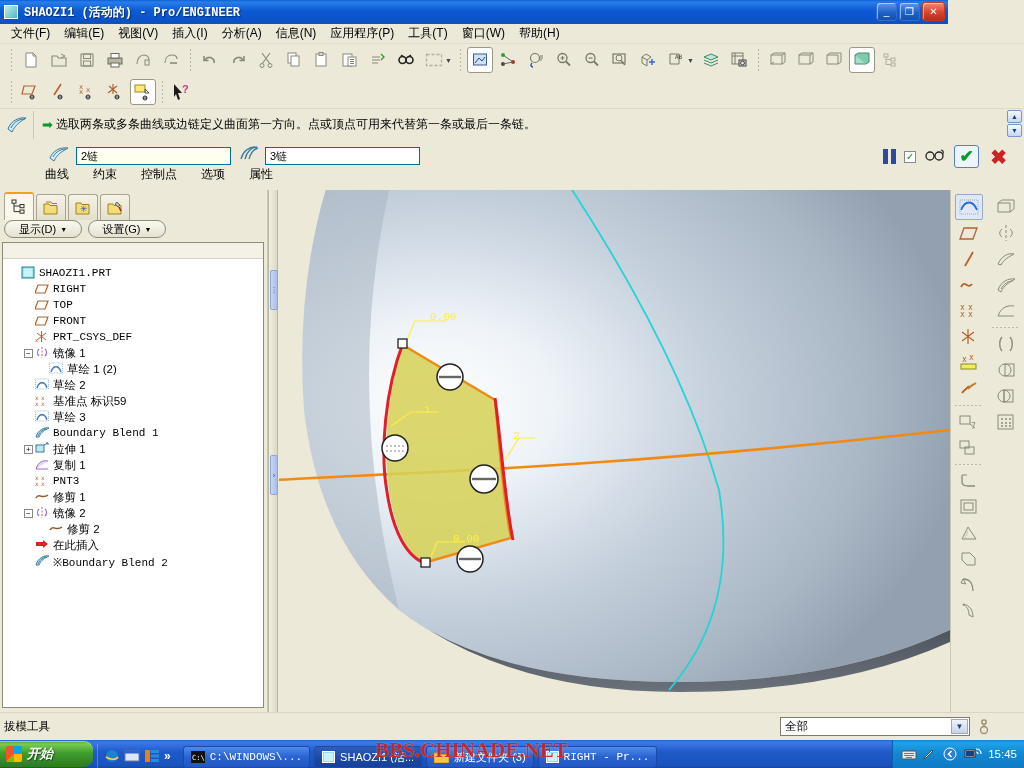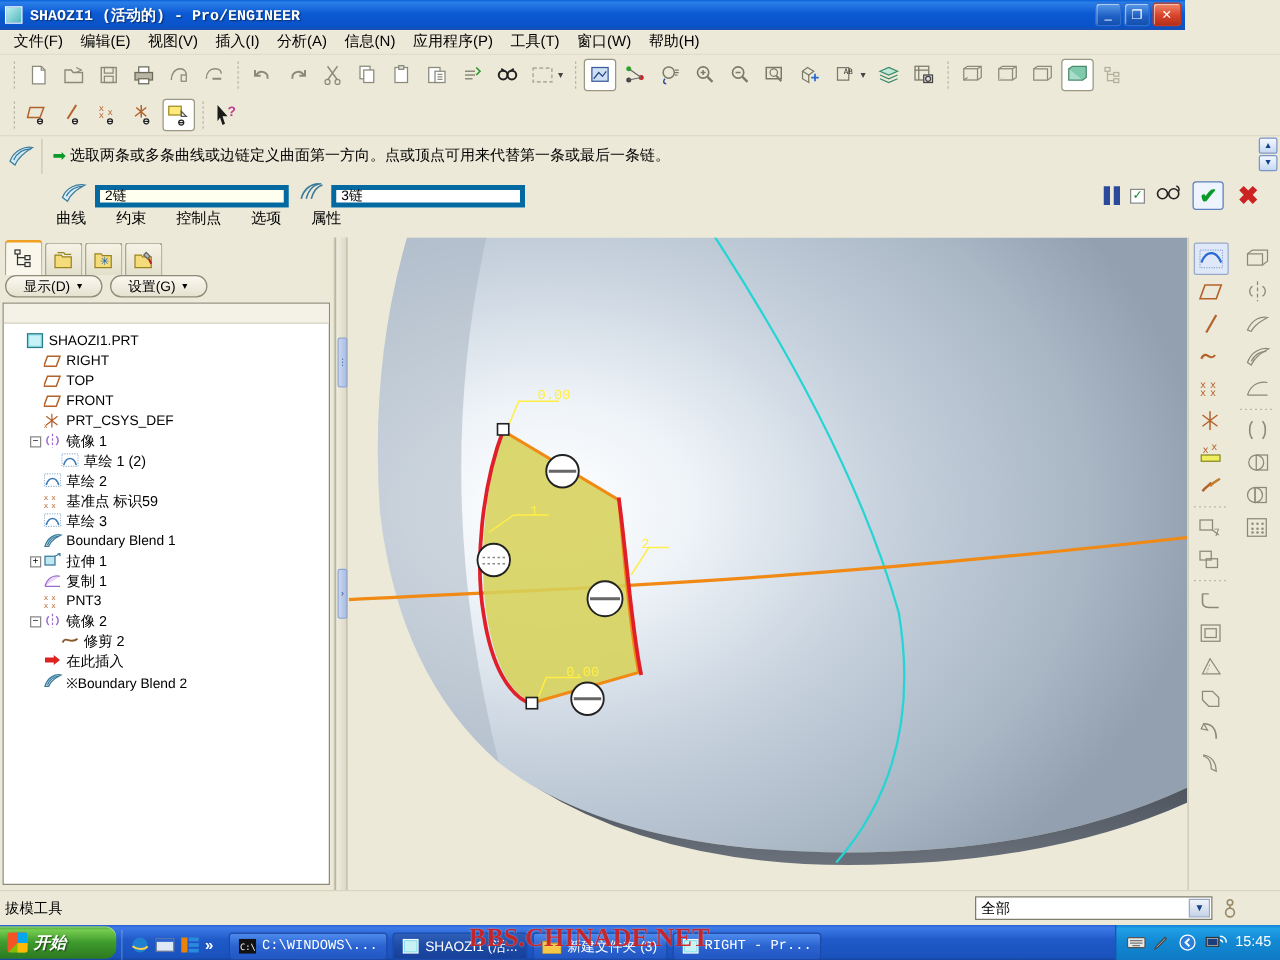--- a/index.html
+++ b/index.html
@@ -88,21 +88,21 @@
     display:flex;align-items:center;justify-content:center;font-size:7px;color:#15428b;
   }
 
   
   .dashboard{
     position:absolute;left:0;top:140px;width:1024px;height:50px;
     background:#ece9d8;
   }
   .dash-row{ position:absolute;left:48px;top:4px;display:flex;align-items:center;gap:6px;}
   .dash-collector{
-    height:18px;border:4px solid #0369a1;font-size:11px;padding:1px 4px;
+    height:18px;border:1px solid #0369a1;font-size:11px;padding:1px 4px;
     display:flex;align-items:center;color:#000;
   }
   .dash-collector.c1{ width:155px;background:#fffff0; }
   .dash-collector.c2{ width:155px;background:#ffffff; }
   .dash-tabs{ position:absolute;left:42px;top:25px;display:flex;gap:18px; }
   .dash-tab{ font-size:12px;color:#000;padding:1px 3px; }
   .dash-ctl{ position:absolute;right:14px;top:5px;display:flex;align-items:center;gap:8px;}
   .pause-ic{ display:flex;gap:3px; }
   .pause-ic i{ width:5px;height:15px;background:#2b4a9b;display:block; }
   .chk-sm{
@@ -144,21 +144,21 @@
   }
   .tree-head{ height:16px;background:#f4f2e7;border-bottom:1px solid #d5d2c0; }
   .tree-list{ padding:6px 0 0 4px; font-size:11.5px; }
   .tnode{ display:flex;align-items:center;height:16px;white-space:nowrap; }
   .tnode .ind{ display:inline-block; }
   .texp{
     width:9px;height:9px;border:1px solid #888;background:#fff;
     font-size:8px;line-height:7px;text-align:center;color:#000;margin-right:2px;
     font-family:"Liberation Mono",monospace;
   }
-  .tlabel{ font-family:Liberation Sans, sans-serif;font-size:11px;color:#000; }
+  .tlabel{ font-family:Liberation Mono, monospace;font-size:11px;color:#000; }
   .tlabel.cjk{ font-family:"Liberation Sans",sans-serif;font-size:11.5px; }
   .ticon{ width:15px;height:14px;margin-right:3px;display:inline-block; }
 
   
   .splitter{
     position:absolute;left:268px;top:190px;width:10px;height:522px;
     background:linear-gradient(to right,#f0eee0,#dcd9c6);
     border-left:1px solid #b9b6a2;border-right:1px solid #b9b6a2;
   }
   .split-grip{
@@ -771,20 +771,28 @@
           <div class="tnode">
             <span class="ind" style="width: 17px;"></span>
             <span style="display: inline-block; width: 11px;"></span>
             <span class="ticon"><svg width="15" height="13" viewBox="0 0 15 13">
                 <text x="0" y="6" font-size="6" fill="#b4622c" font-family="monospace">x</text>
                 <text x="6" y="6" font-size="6" fill="#b4622c" font-family="monospace">x</text>
                 <text x="0" y="12" font-size="6" fill="#b4622c" font-family="monospace">x</text>
                 <text x="6" y="12" font-size="6" fill="#b4622c" font-family="monospace">x</text>
               </svg></span>
             <span class="tlabel">PNT3</span>
+          </div>
+          <div class="tnode">
+            <span class="ind" style="width: 17px;"></span>
+            <span style="display: inline-block; width: 11px;"></span>
+            <span class="ticon"><svg width="14" height="13" viewBox="0 0 14 13">
+                <path d="M1 8c3-6 6 2 12-3" fill="none" stroke="#8a5a2a" stroke-width="1.5"></path>
+              </svg></span>
+            <span class="tlabel cjk">修剪 1</span>
           </div>
           <div class="tnode">
             <span class="ind" style="width: 17px;"></span>
             <span class="texp">−</span>
             <span class="ticon"><svg width="14" height="13" viewBox="0 0 14 13">
                 <path d="M7 1v11" stroke="#9a6ad0" stroke-dasharray="2 1.5"></path>
                 <path d="M4 3c-2 2-2 5 0 7M10 3c2 2 2 5 0 7" fill="none" stroke="#9a6ad0" stroke-width="1.2"></path>
               </svg></span>
             <span class="tlabel cjk">镜像 2</span>
           </div>

